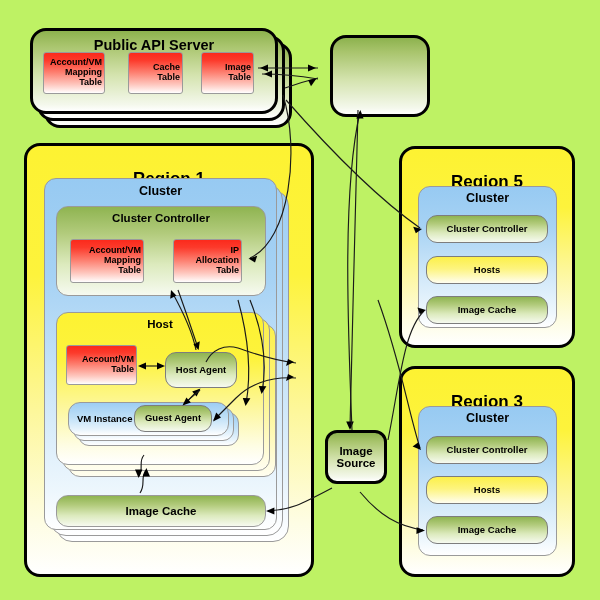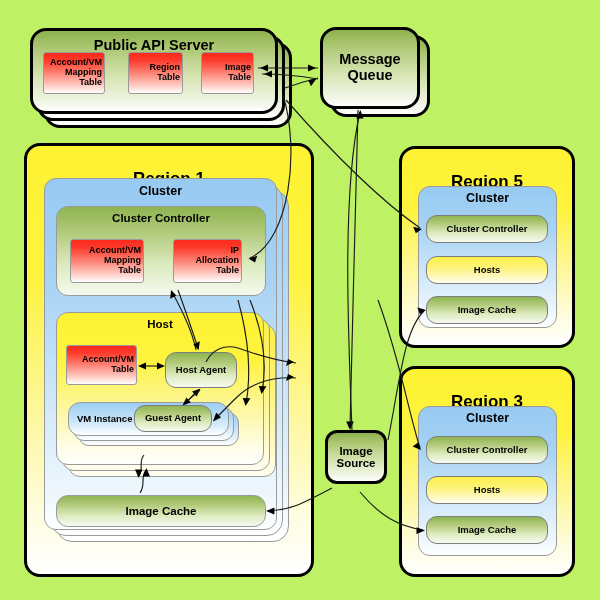--- a/index.html
+++ b/index.html
@@ -88,32 +88,29 @@
 
   <div class="node heavy green" style="left:30px;top:28px;width:248px;height:86px;padding-top:7px;">
     <span class="lbl t-title">Public API Server</span>
   </div>
   <div class="node thin red t-tiny" style="left:43px;top:52px;width:62px;height:42px;align-items:center;padding:0 2px;border-radius:3px;">
     <span class="lbl" style="white-space:pre-line;">Account/VM
 Mapping
 Table</span>
   </div>
   <div class="node thin red t-tiny" style="left:128px;top:52px;width:55px;height:42px;align-items:center;padding:0 2px;border-radius:3px;">
-    <span class="lbl" style="white-space:pre-line;">Region
+    <span class="lbl" style="white-space:pre-line;">Cache
 Table</span>
   </div>
   <div class="node thin red t-tiny" style="left:201px;top:52px;width:53px;height:42px;align-items:center;padding:0 2px;border-radius:3px;">
     <span class="lbl" style="white-space:pre-line;">Image
 Table</span>
   </div>
 
   <div class="ghost heavy green" style="left:330px;top:35px;width:100px;height:82px;"></div>
-  <div class="node heavy green" style="left:320px;top:27px;width:100px;height:82px;align-items:center;padding:0 8px;">
-    <span class="lbl t-title">Message Queue</span>
-  </div>
 
   <div class="node heavy yellow" style="left:24px;top:143px;width:290px;height:434px;padding-top:8px;">
     <span class="lbl t-reg">Region 1</span>
   </div>
 
   <div class="ghost thin blue-s" style="left:56px;top:190px;width:233px;height:352px;"></div>
   <div class="ghost thin blue-s" style="left:50px;top:184px;width:233px;height:352px;"></div>
   <div class="node thin blue" style="left:44px;top:178px;width:233px;height:352px;padding-top:6px;">
     <span class="lbl t-sub">Cluster</span>
   </div>

